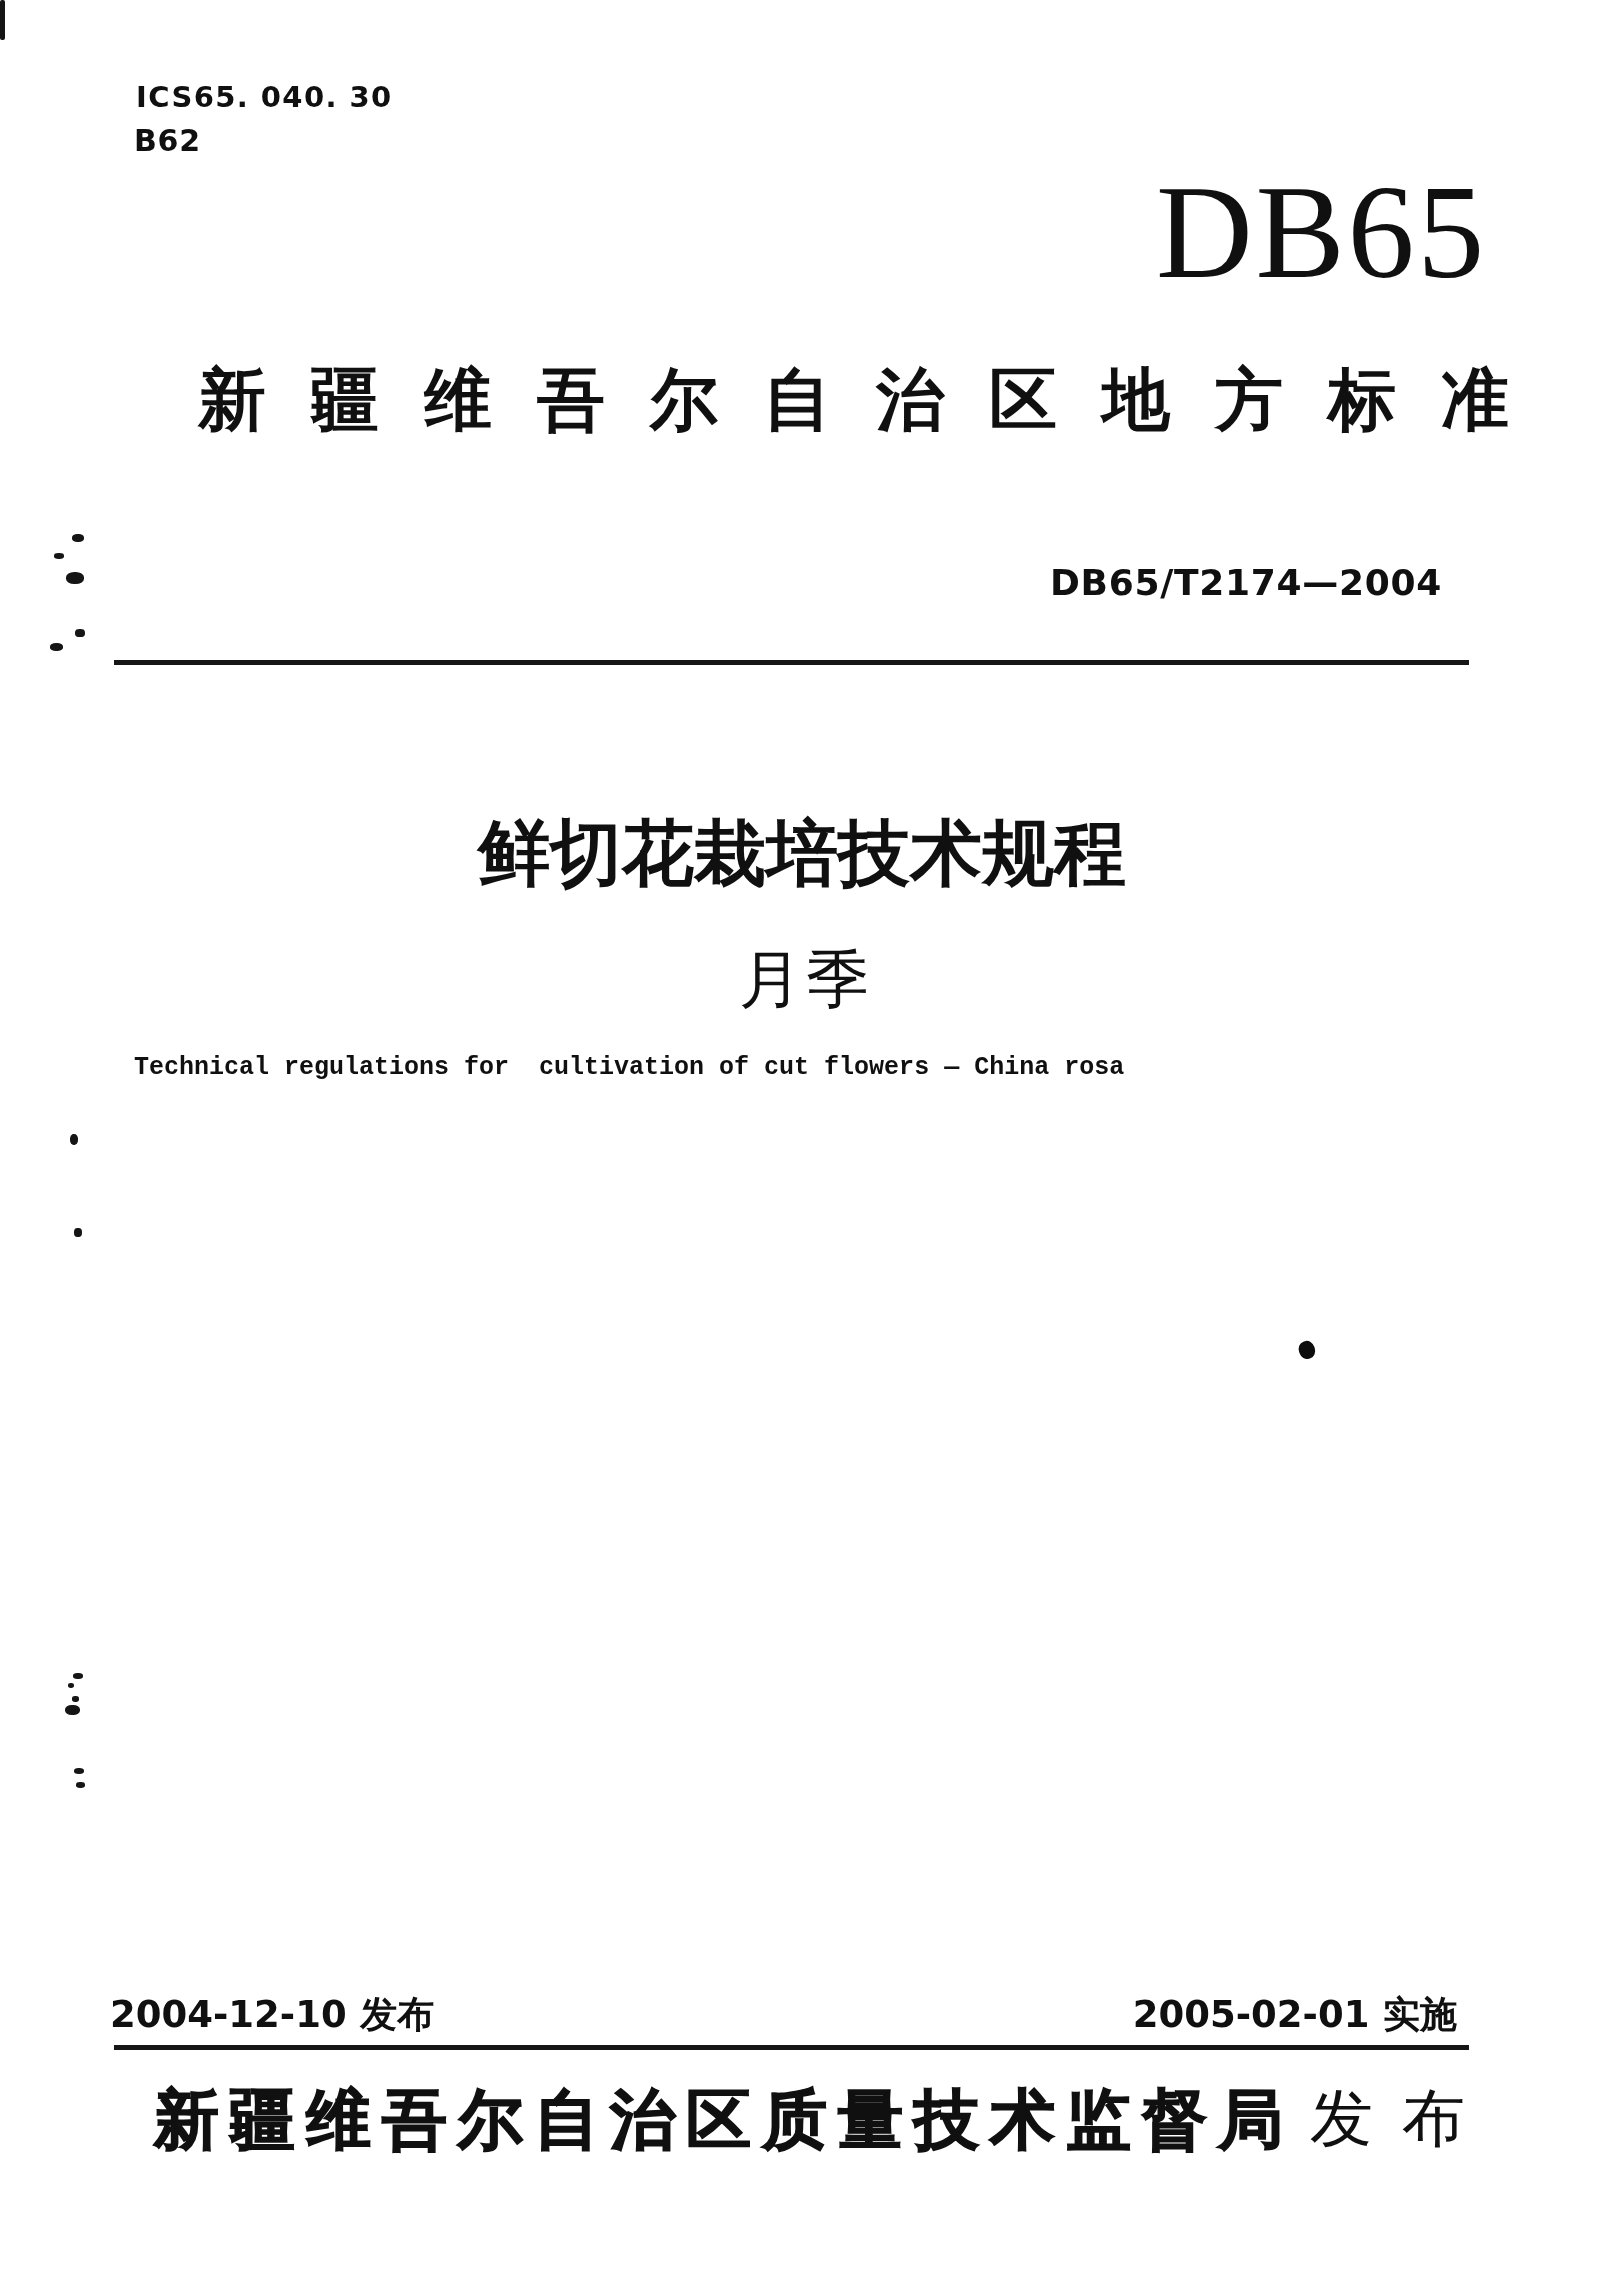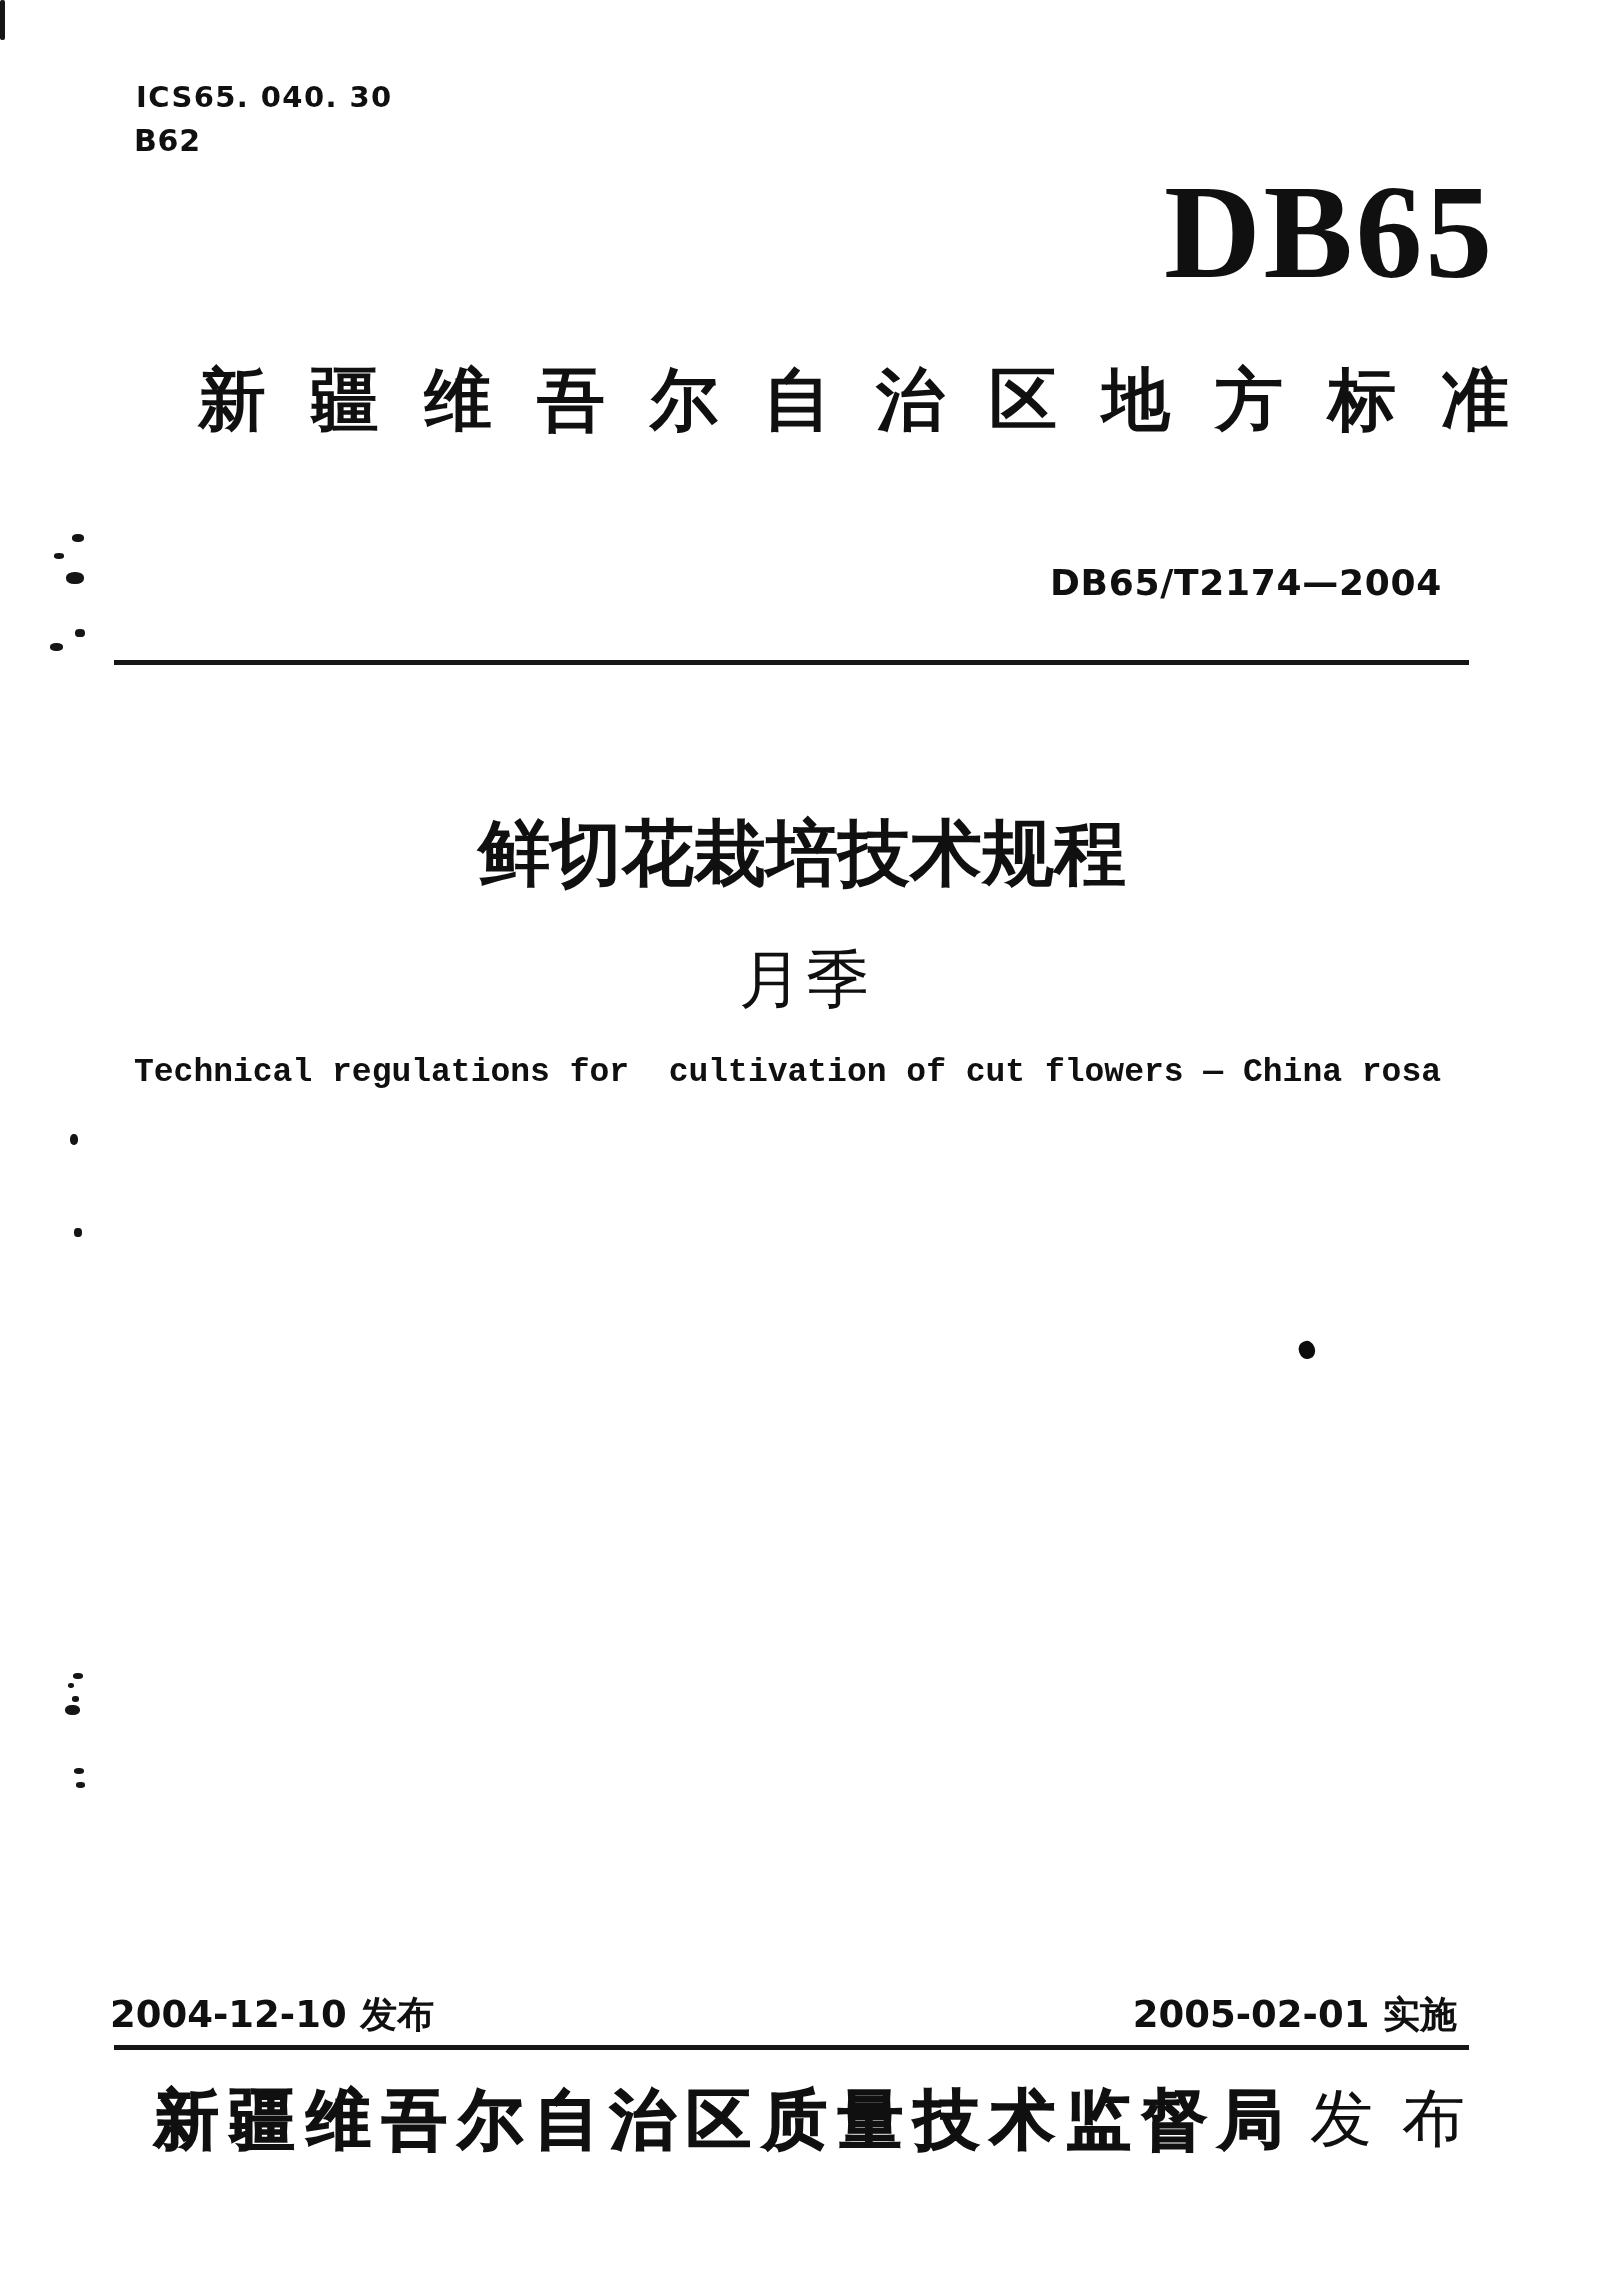--- a/index.html
+++ b/index.html
@@ -25,23 +25,23 @@
     letter-spacing: 1.4px; line-height: 1.1;
   }
   .class-code {
     left: 134px; top: 124px;
     font-size: 30px; font-weight: bold;
     letter-spacing: 0.7px; line-height: 1.1;
   }
 
   
   .db-logo {
-    right: 123px; top: 165px;
+    right: 131px; top: 165px;
     font-family: "Liberation Serif", "DejaVu Serif", serif;
-    font-size: 134px; font-weight: bold;
+    font-size: 134px; font-weight: normal;
     line-height: 1; letter-spacing: 2.7px;
   }
 
   
   .standard-name {
     left: 198px; top: 364px;
     font-size: 68px; font-weight: 600;
     letter-spacing: 45px; line-height: 1.05;
     white-space: nowrap;
   }
@@ -70,21 +70,21 @@
   
   .subtitle {
     left: 739px; top: 947px;
     font-size: 63px; font-weight: normal;
     letter-spacing: 4.1px; line-height: 1.05;
   }
   
   .english-title {
     left: 134px; top: 1053px;
     font-family: "Liberation Mono", "DejaVu Sans Mono", monospace;
-    font-size: 33px; font-weight: bold;
+    font-size: 25px; font-weight: bold;
     line-height: 1.2; white-space: pre; text-align: right;
   }
 
   
   .date-row {
     top: 1994px;
     font-size: 37px; font-weight: bold;
     white-space: nowrap; line-height: 1.15; text-align: center;
   }
   .date-issue { left: 110px; }

